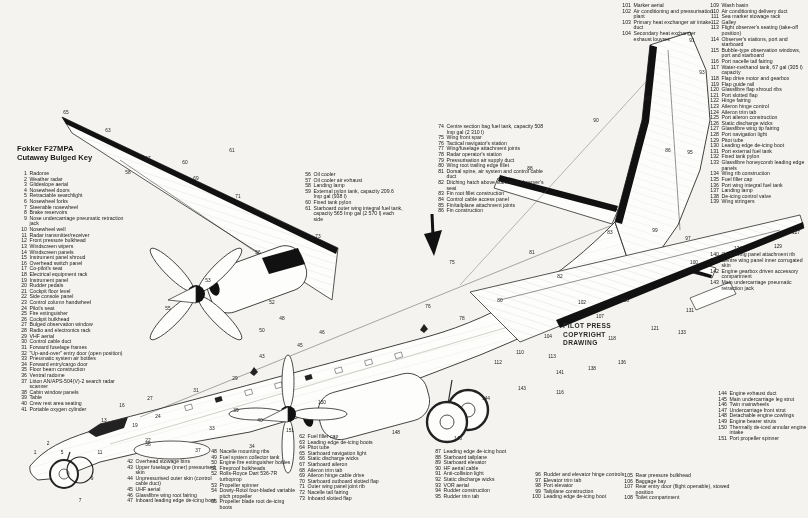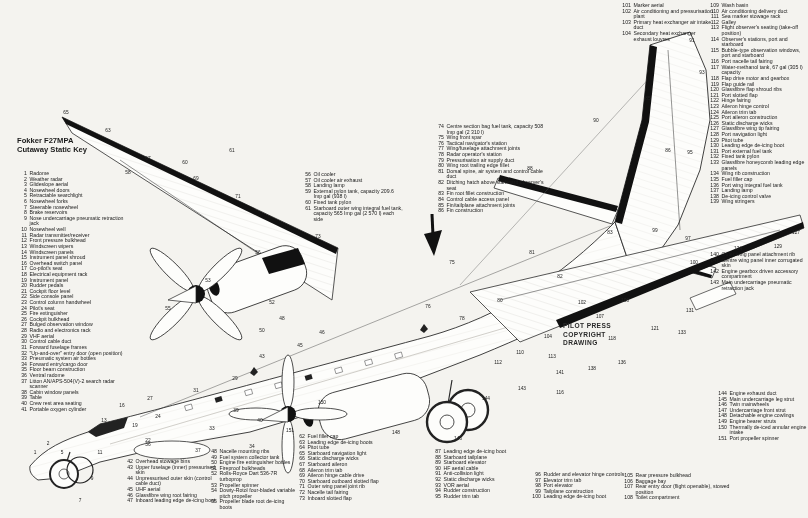--- a/index.html
+++ b/index.html
@@ -3,21 +3,21 @@
 <meta charset="utf-8">
 <style>
   html,body{margin:0;padding:0;background:#888;}
   .canvas{position:relative;width:808px;height:518px;background:#f4f3ef;overflow:hidden;
           font-family:"Liberation Sans", sans-serif;color:#1b1b1b;}
   .art{position:absolute;left:0;top:0;width:808px;height:518px;}
   .key{position:absolute;}
   .key-item{display:flex;font-size:5.2px;line-height:1.08;}
   .key-num{width:11px;min-width:11px;text-align:right;margin-right:2.5px;}
   .key-text{flex:1;}
-  .key-title{position:absolute;left:17px;top:136px;font-size:7.6px;font-weight:bold;line-height:1.2;}
+  .key-title{position:absolute;left:17px;top:144px;font-size:7.6px;font-weight:bold;line-height:1.2;}
   .copyright{position:absolute;left:563px;top:322px;font-size:6.6px;font-weight:bold;
              letter-spacing:.4px;line-height:1.3;color:#2a2a2a;}
   .callout-layer{position:absolute;left:0;top:0;width:808px;height:518px;pointer-events:none;}
   .callout{position:absolute;font-size:4.8px;color:#222;transform:translate(-50%,-50%);}
 </style>
 </head>
 <body>
 
 <div class="canvas">
 
@@ -219,21 +219,21 @@
       <span class="callout" style="left: 522px; top: 388px;">143</span>
       <span class="callout" style="left: 486px; top: 398px;">144</span>
       <span class="callout" style="left: 458px; top: 438px;">146</span>
       <span class="callout" style="left: 396px; top: 432px;">148</span>
       <span class="callout" style="left: 322px; top: 402px;">150</span>
       <span class="callout" style="left: 290px; top: 430px;">151</span>
     </div>
 
   <div class="key-title">
     <div>Fokker F27MPA</div>
-    <div>Cutaway Static Key</div>
+    <div>Cutaway Bulged Key</div>
   </div>
 
   <div class="copyright">
     <div>PILOT PRESS</div>
     <div>COPYRIGHT</div>
     <div>DRAWING</div>
   </div>
 
   <div class="key" style="left:16px;top:171px;width:108px;">
       <div class="key-item">

